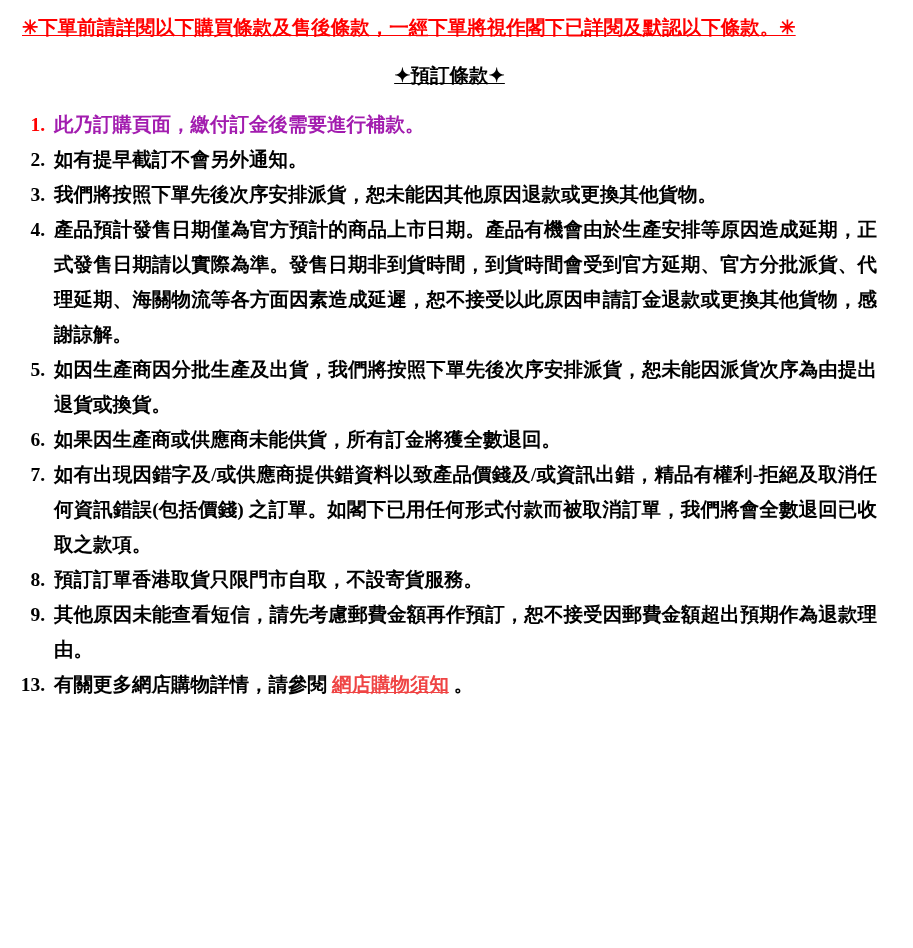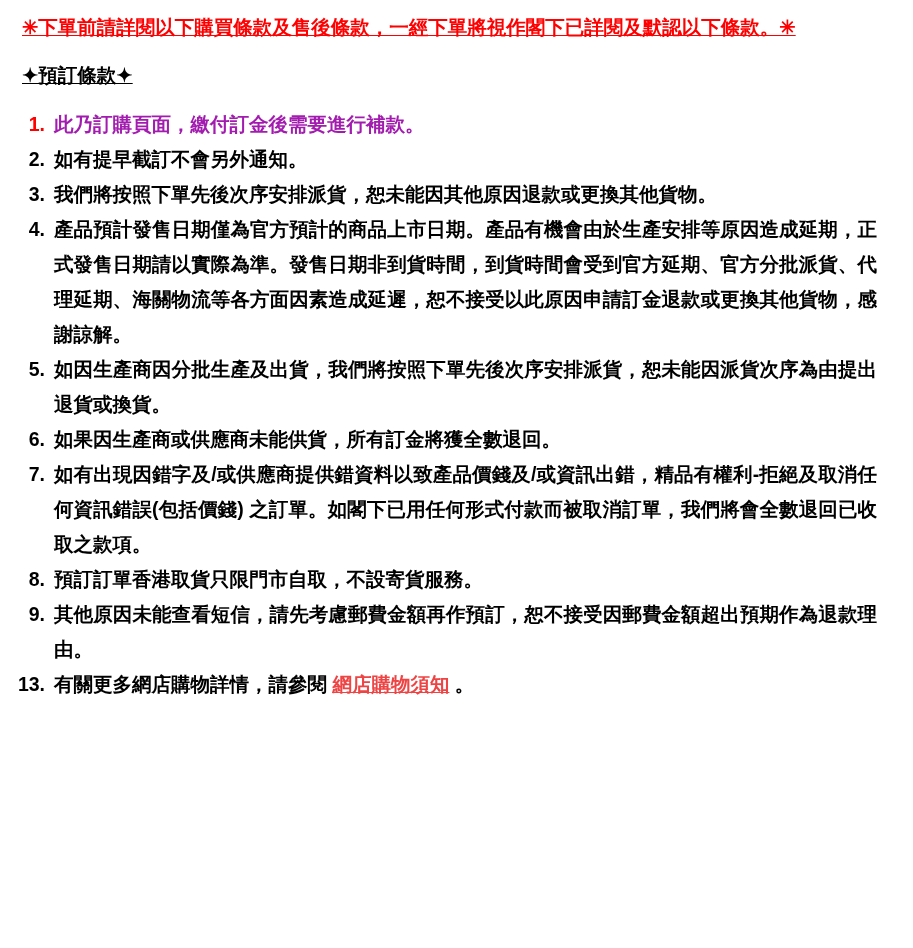--- a/index.html
+++ b/index.html
@@ -9,36 +9,37 @@
   }
   body {
     width: 913px;
     height: 948px;
     overflow: hidden;
   }
   .doc {
     box-sizing: border-box;
     width: 913px;
     padding: 10px 36px 0 8px;
-    font-family: Liberation Sans, sans-serif;
+    font-family: Liberation Serif, serif;
     font-weight: 700;
     font-size: 19.5px;
     line-height: 35px;
     color: #000000;
   }
   .notice {
     color: #ff0000;
     text-decoration: underline;
     margin-bottom: 13px;
     padding-left: 14px;
   }
   .section-title {
     color: #000000;
     margin-bottom: 14px;
     padding-left: 14px;
+    text-align: center;
   }
   .section-title span {
     text-decoration: underline;
   }
   ol.terms {
     list-style: none;
     margin: 0;
     padding: 0;
   }
   li.term {

